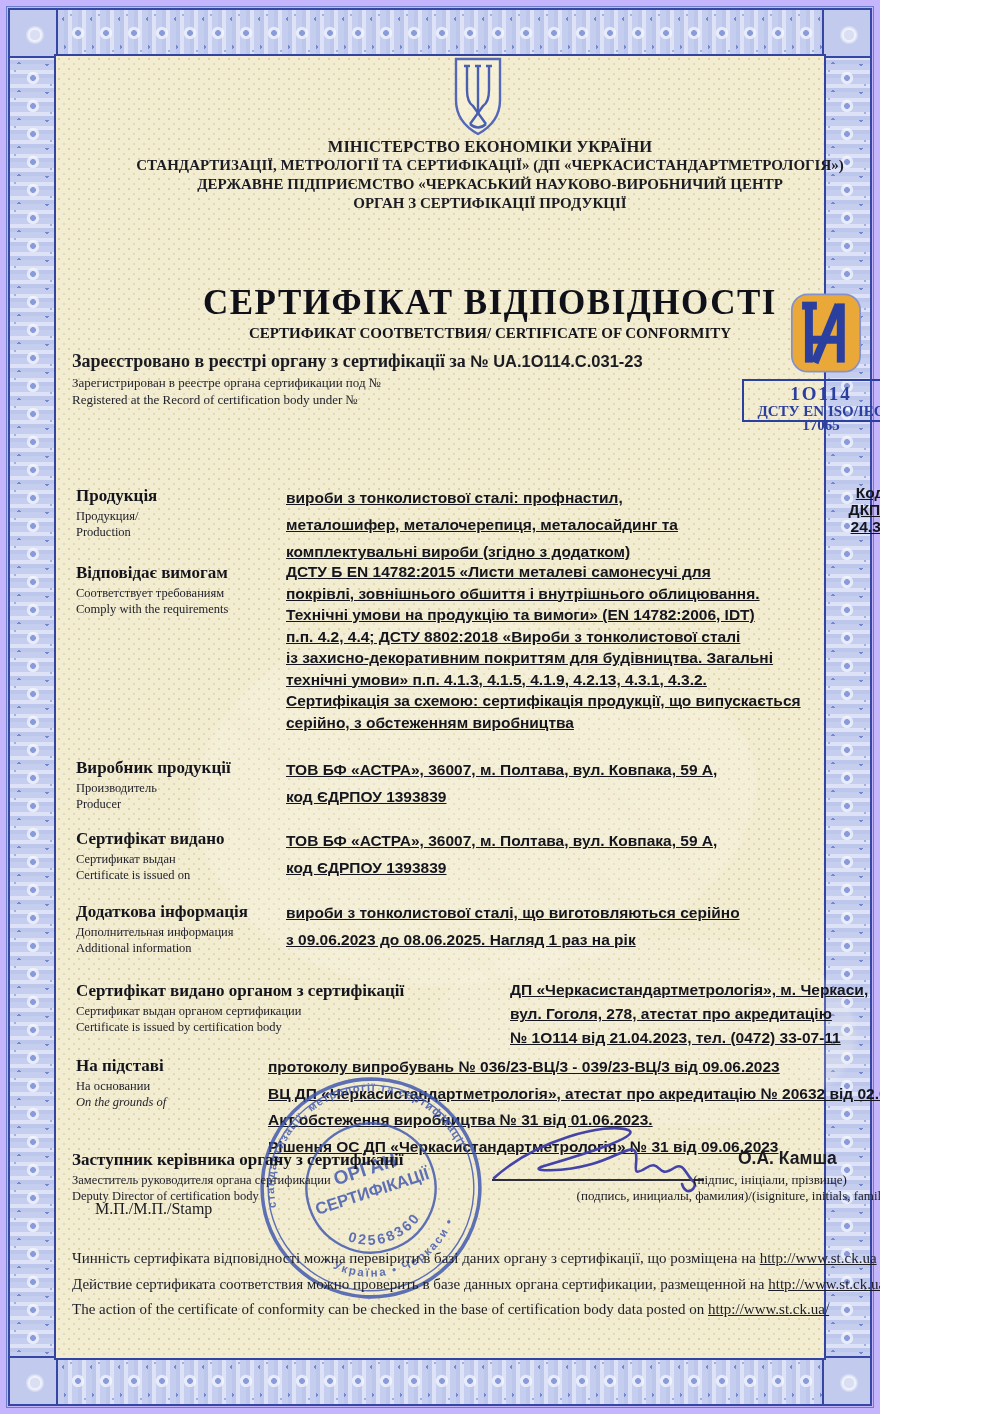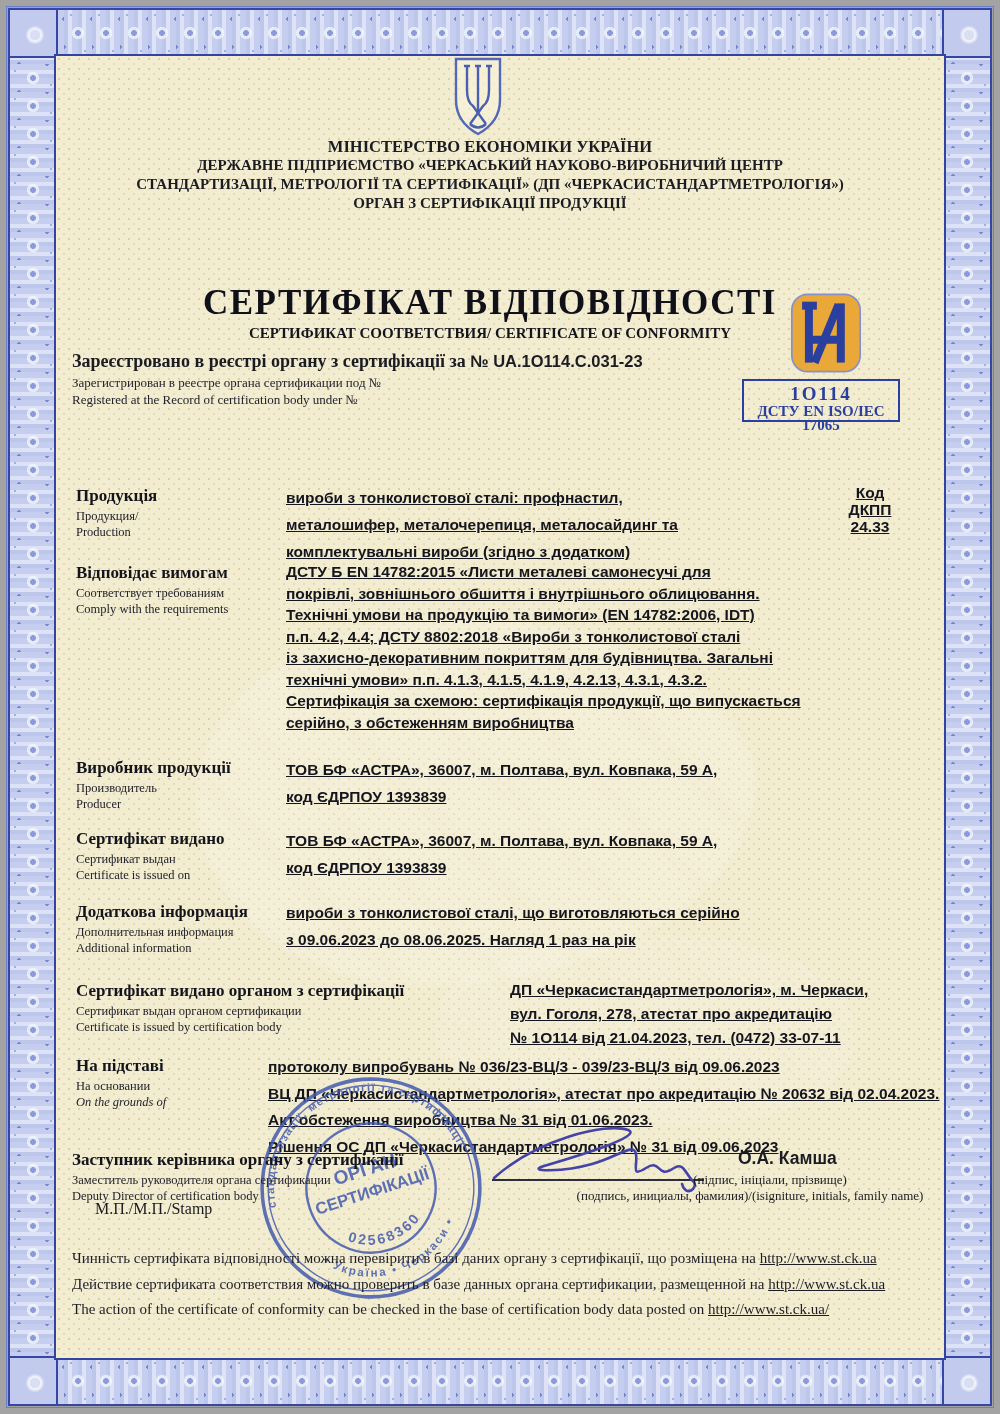--- a/index.html
+++ b/index.html
@@ -1,16 +1,16 @@
 <!DOCTYPE html>
 <html><head>
 <meta charset="utf-8">
 <style>
   html,body{margin:0;padding:0;background:#ffffff;}
-  .page{position:relative;width:1000px;height:1414px;background:#a3a3a3;overflow:hidden;
+  .page{position:relative;width:880px;height:1414px;background:#c4b5fd;overflow:hidden;
         font-family:"Liberation Serif",serif;color:#1b1b22;}
 
   
   .frame-outer{position:absolute;inset:6px;border:1.5px solid #6d7ec9;pointer-events:none;}
   .band{position:absolute;background-color:#c9d1ef;}
   .band.h{left:8px;right:8px;height:46px;
     background-image:
       radial-gradient(circle 7px at 14px 23px, #8a9bdc 40%, rgba(138,155,220,0) 43%),
       radial-gradient(circle 11px at 14px 23px, rgba(255,255,255,.6) 52%, rgba(255,255,255,0) 60%),
       radial-gradient(circle 4px at 28px 9px,  #7488d2 45%, rgba(116,136,210,0) 48%),
@@ -102,22 +102,22 @@
       <path d="M15 10 V34 Q15 46 21 50 L26 57"></path>
       <path d="M37 10 V34 Q37 46 31 50 L26 57"></path>
       <path d="M26 57 L18 68 M26 57 L34 68"></path>
       <path d="M12 10 H18 M23 10 H29 M34 10 H40"></path>
       <path d="M18 68 Q26 75 34 68"></path>
     </g>
   </svg>
 
   <div class="abs ministry ser-b center" style="left:100px;top:137px;width:780px;">
     <div class="m1">МІНІСТЕРСТВО ЕКОНОМІКИ УКРАЇНИ</div>
+    <div class="m2">СТАНДАРТИЗАЦІЇ, МЕТРОЛОГІЇ ТА СЕРТИФІКАЦІЇ» (ДП «ЧЕРКАСИСТАНДАРТМЕТРОЛОГІЯ»)</div>
     <div class="m2">ДЕРЖАВНЕ ПІДПРИЄМСТВО «ЧЕРКАСЬКИЙ НАУКОВО-ВИРОБНИЧИЙ ЦЕНТР</div>
-    <div class="m2">СТАНДАРТИЗАЦІЇ, МЕТРОЛОГІЇ ТА СЕРТИФІКАЦІЇ» (ДП «ЧЕРКАСИСТАНДАРТМЕТРОЛОГІЯ»)</div>
     <div class="m2">ОРГАН З СЕРТИФІКАЦІЇ ПРОДУКЦІЇ</div>
   </div>
 
   <div class="abs center" style="left:40px;top:284px;width:900px;">
     <div class="ser-b title-main">СЕРТИФІКАТ ВІДПОВІДНОСТІ</div>
     <div class="ser-b title-sub">СЕРТИФИКАТ СООТВЕТСТВИЯ/ CERTIFICATE OF CONFORMITY</div>
   </div>
 
   <div class="abs" style="left:72px;top:350px;width:660px;">
     <div style="font-size:18px;line-height:22px;">

